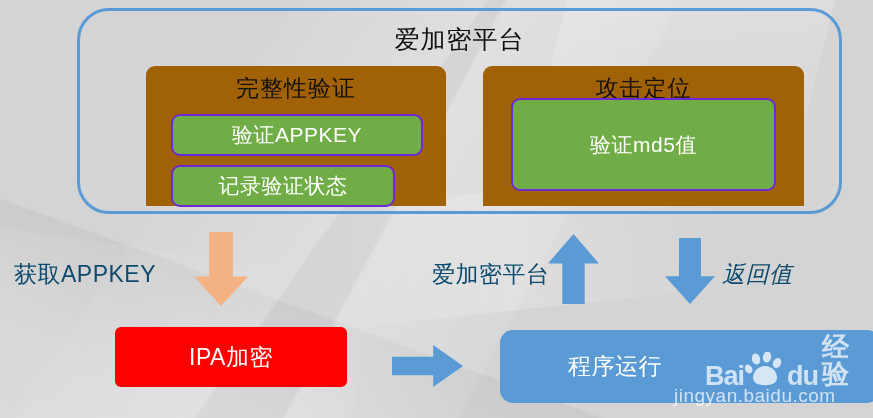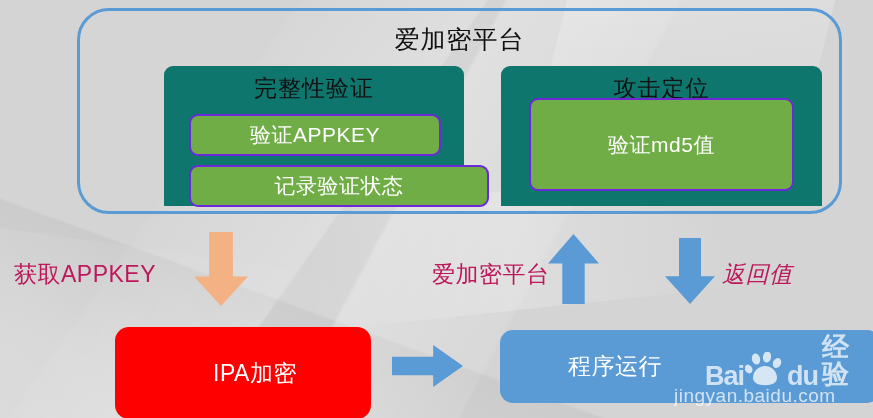--- a/index.html
+++ b/index.html
@@ -67,23 +67,22 @@
     text-align: center;
     font-size: 25px;
     color: #111;
     letter-spacing: 1px;
   }
 
   .panel {
     position: absolute;
     top: 55px;
     height: 140px;
-    background: #0f766e;
+    background: #a16207;
     border-radius: 9px 9px 0 0;
-    margin-left: 18px;
   }
   #panel-integrity { left: 66px;  width: 300px; }
   #panel-attack    { left: 403px; width: 321px; }
 
   .panel-title {
     position: absolute;
     left: 0;
     top: 7px;
     width: 100%;
     text-align: center;
@@ -99,39 +98,38 @@
     border-radius: 9px;
     box-sizing: border-box;
     color: #ffffff;
     display: flex;
     align-items: center;
     justify-content: center;
     font-size: 21px;
     letter-spacing: 0.5px;
   }
   #gbox-appkey { left: 25px; top: 48px; width: 252px; height: 42px; }
-  #gbox-status { left: 25px; top: 99px; width: 300px; height: 42px; }
+  #gbox-status { left: 25px; top: 99px; width: 224px; height: 42px; }
   #gbox-md5    { left: 28px; top: 32px; width: 265px; height: 93px; }
 
   
   #box-ipa {
     position: absolute;
     left: 115px;
     top: 327px;
     width: 232px;
-    height: 92px;
+    height: 60px;
     background: #ff0000;
-    border-radius: 14px;
+    border-radius: 6px;
     display: flex;
     align-items: center;
     justify-content: center;
     color: #ffffff;
     font-size: 23px;
     letter-spacing: 0.5px;
-    padding-left: 24px;
   }
   #box-run {
     position: absolute;
     left: 500px;
     top: 330px;
     width: 380px;
     height: 73px;
     background: #5b9bd5;
     border-radius: 13px;
     display: flex;
@@ -167,21 +165,21 @@
     left: 392px; top: 345px;
     width: 71px; height: 42px;
     background: #5b9bd5;
     clip-path: polygon(0% 28%, 58% 28%, 58% 0%, 100% 50%, 58% 100%, 58% 72%, 0% 72%);
   }
 
   
   .flow-label {
     position: absolute;
     font-size: 23px;
-    color: #be185d;
+    color: #0c4a6e;
     letter-spacing: 0.5px;
     white-space: nowrap;
   }
   #label-getappkey { left: 14px;  top: 259px; }
   #label-request   { left: 432px; top: 259px; }
   #label-return    { left: 722px; top: 259px; font-style: italic; }
 
   
   #watermark {
     position: absolute;

